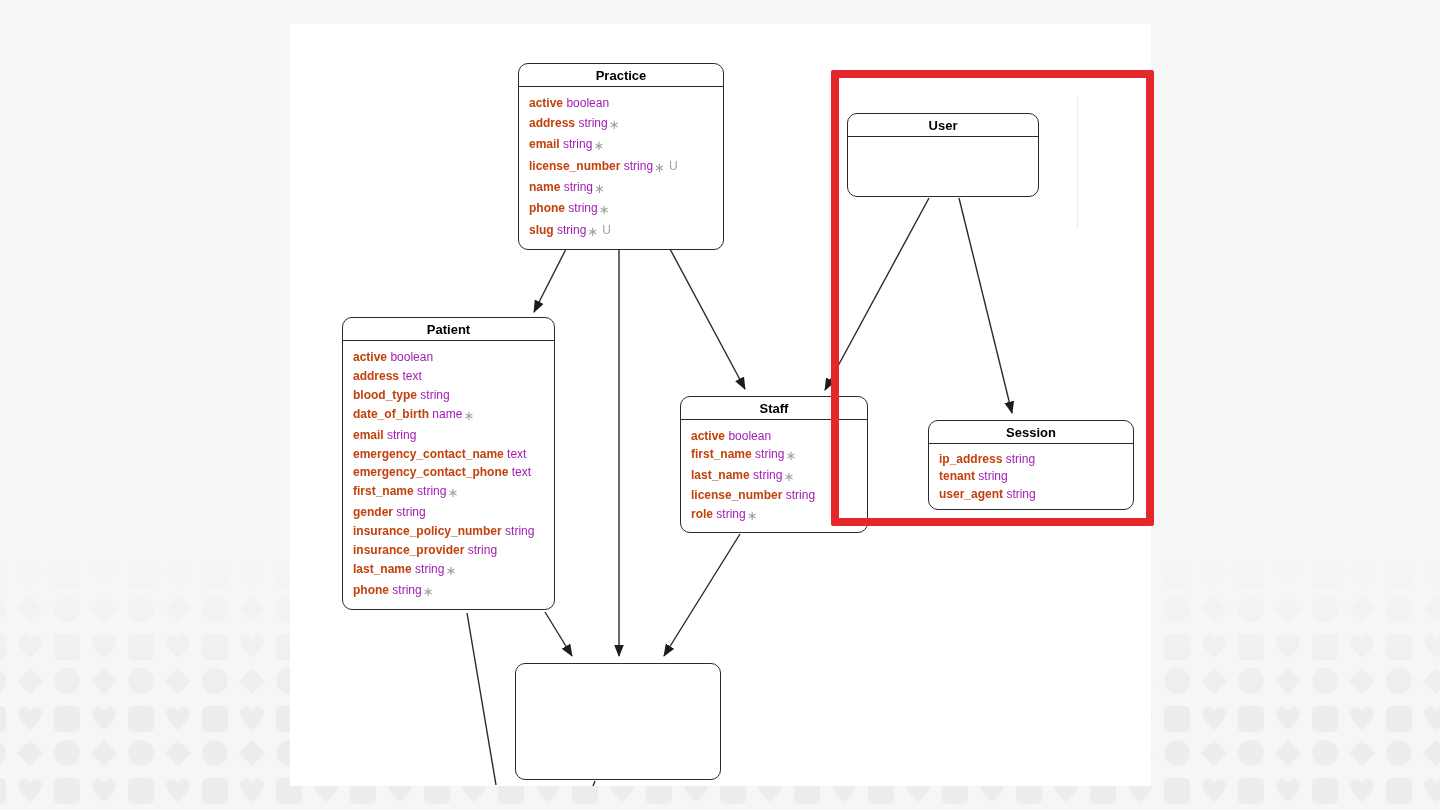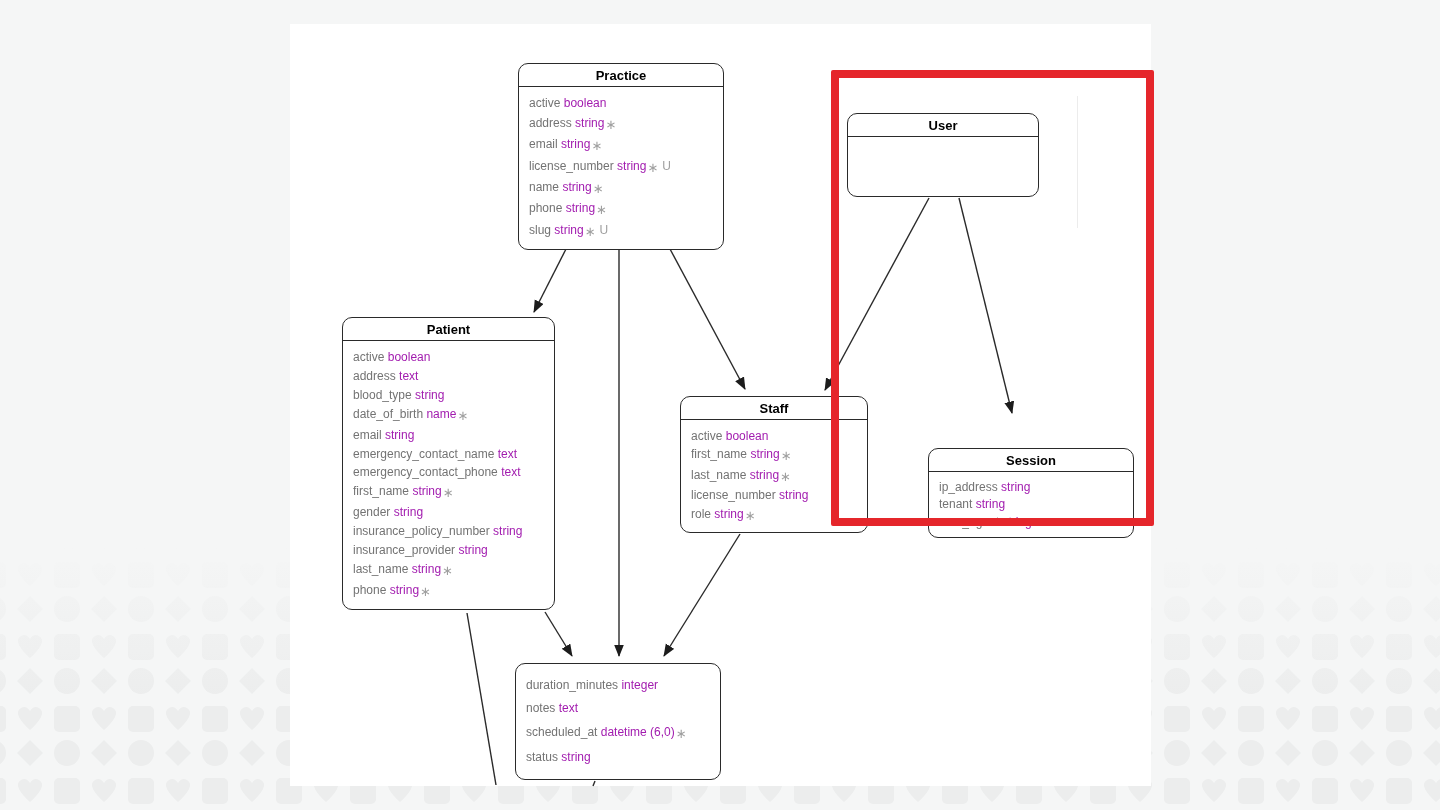--- a/index.html
+++ b/index.html
@@ -20,21 +20,21 @@
   }
   .entity-title{
     text-align:center;font-size:13px;font-weight:600;color:#000;
     padding:4px 0 3px;border-bottom:1.4px solid #2a2a2a;flex:0 0 auto;
   }
   .fields{
     flex:1 1 auto;display:flex;flex-direction:column;justify-content:space-evenly;
     padding:3px 10px 4px;overflow:hidden;
   }
   .frow{white-space:nowrap;font-size:12px;line-height:1;}
-  .fname{color:#737373;font-weight:400;}
+  .fname{color:#c2410c;font-weight:700;}
   .ftype{color:#a21caf;font-weight:400;}
   .star{color:#9f9f9f;font-size:13px;vertical-align:-2px;margin-left:1px;}
   .uniq{color:#9f9f9f;margin-left:4px;}
   #highlight-box{
     position:absolute;left:831px;top:70px;width:323px;height:456px;
     border:8px solid #e5262b;border-radius:2px;box-sizing:border-box;
     pointer-events:none;
   }
   #faint-line{
     position:absolute;left:1077px;top:96px;width:1px;height:132px;
@@ -125,35 +125,28 @@
   <div class="fields">
 
   <div class="frow"><span class="fname">active</span> <span class="ftype">boolean</span></div>
       <div class="frow"><span class="fname">first_name</span> <span class="ftype">string</span><span class="star">∗</span></div>
       <div class="frow"><span class="fname">last_name</span> <span class="ftype">string</span><span class="star">∗</span></div>
       <div class="frow"><span class="fname">license_number</span> <span class="ftype">string</span></div>
       <div class="frow"><span class="fname">role</span> <span class="ftype">string</span><span class="star">∗</span></div>
     </div>
 </div>
 
-<div class="entity" style="left:928px;top:420px;width:206px;height:90px;margin-top:28px;">
+<div class="entity" style="left:928px;top:420px;width:206px;height:90px;">
   <div class="entity-title">Session</div>
   <div class="fields">
 
   <div class="frow"><span class="fname">ip_address</span> <span class="ftype">string</span></div>
       <div class="frow"><span class="fname">tenant</span> <span class="ftype">string</span></div>
       <div class="frow"><span class="fname">user_agent</span> <span class="ftype">string</span></div>
     </div>
 </div>
 
 <div class="entity" style="left:515px;top:663px;width:206px;height:117px;">
-  <div class="fields">
-
-  <div class="frow"><span class="fname">duration_minutes</span> <span class="ftype">integer</span></div>
-      <div class="frow"><span class="fname">notes</span> <span class="ftype">text</span></div>
-      <div class="frow"><span class="fname">scheduled_at</span> <span class="ftype">datetime (6,0)</span><span class="star">∗</span></div>
-      <div class="frow"><span class="fname">status</span> <span class="ftype">string</span></div>
-    </div>
 </div>
 
 <div id="faint-line"></div>
 
 <div id="highlight-box"></div>
 
 </body></html>

